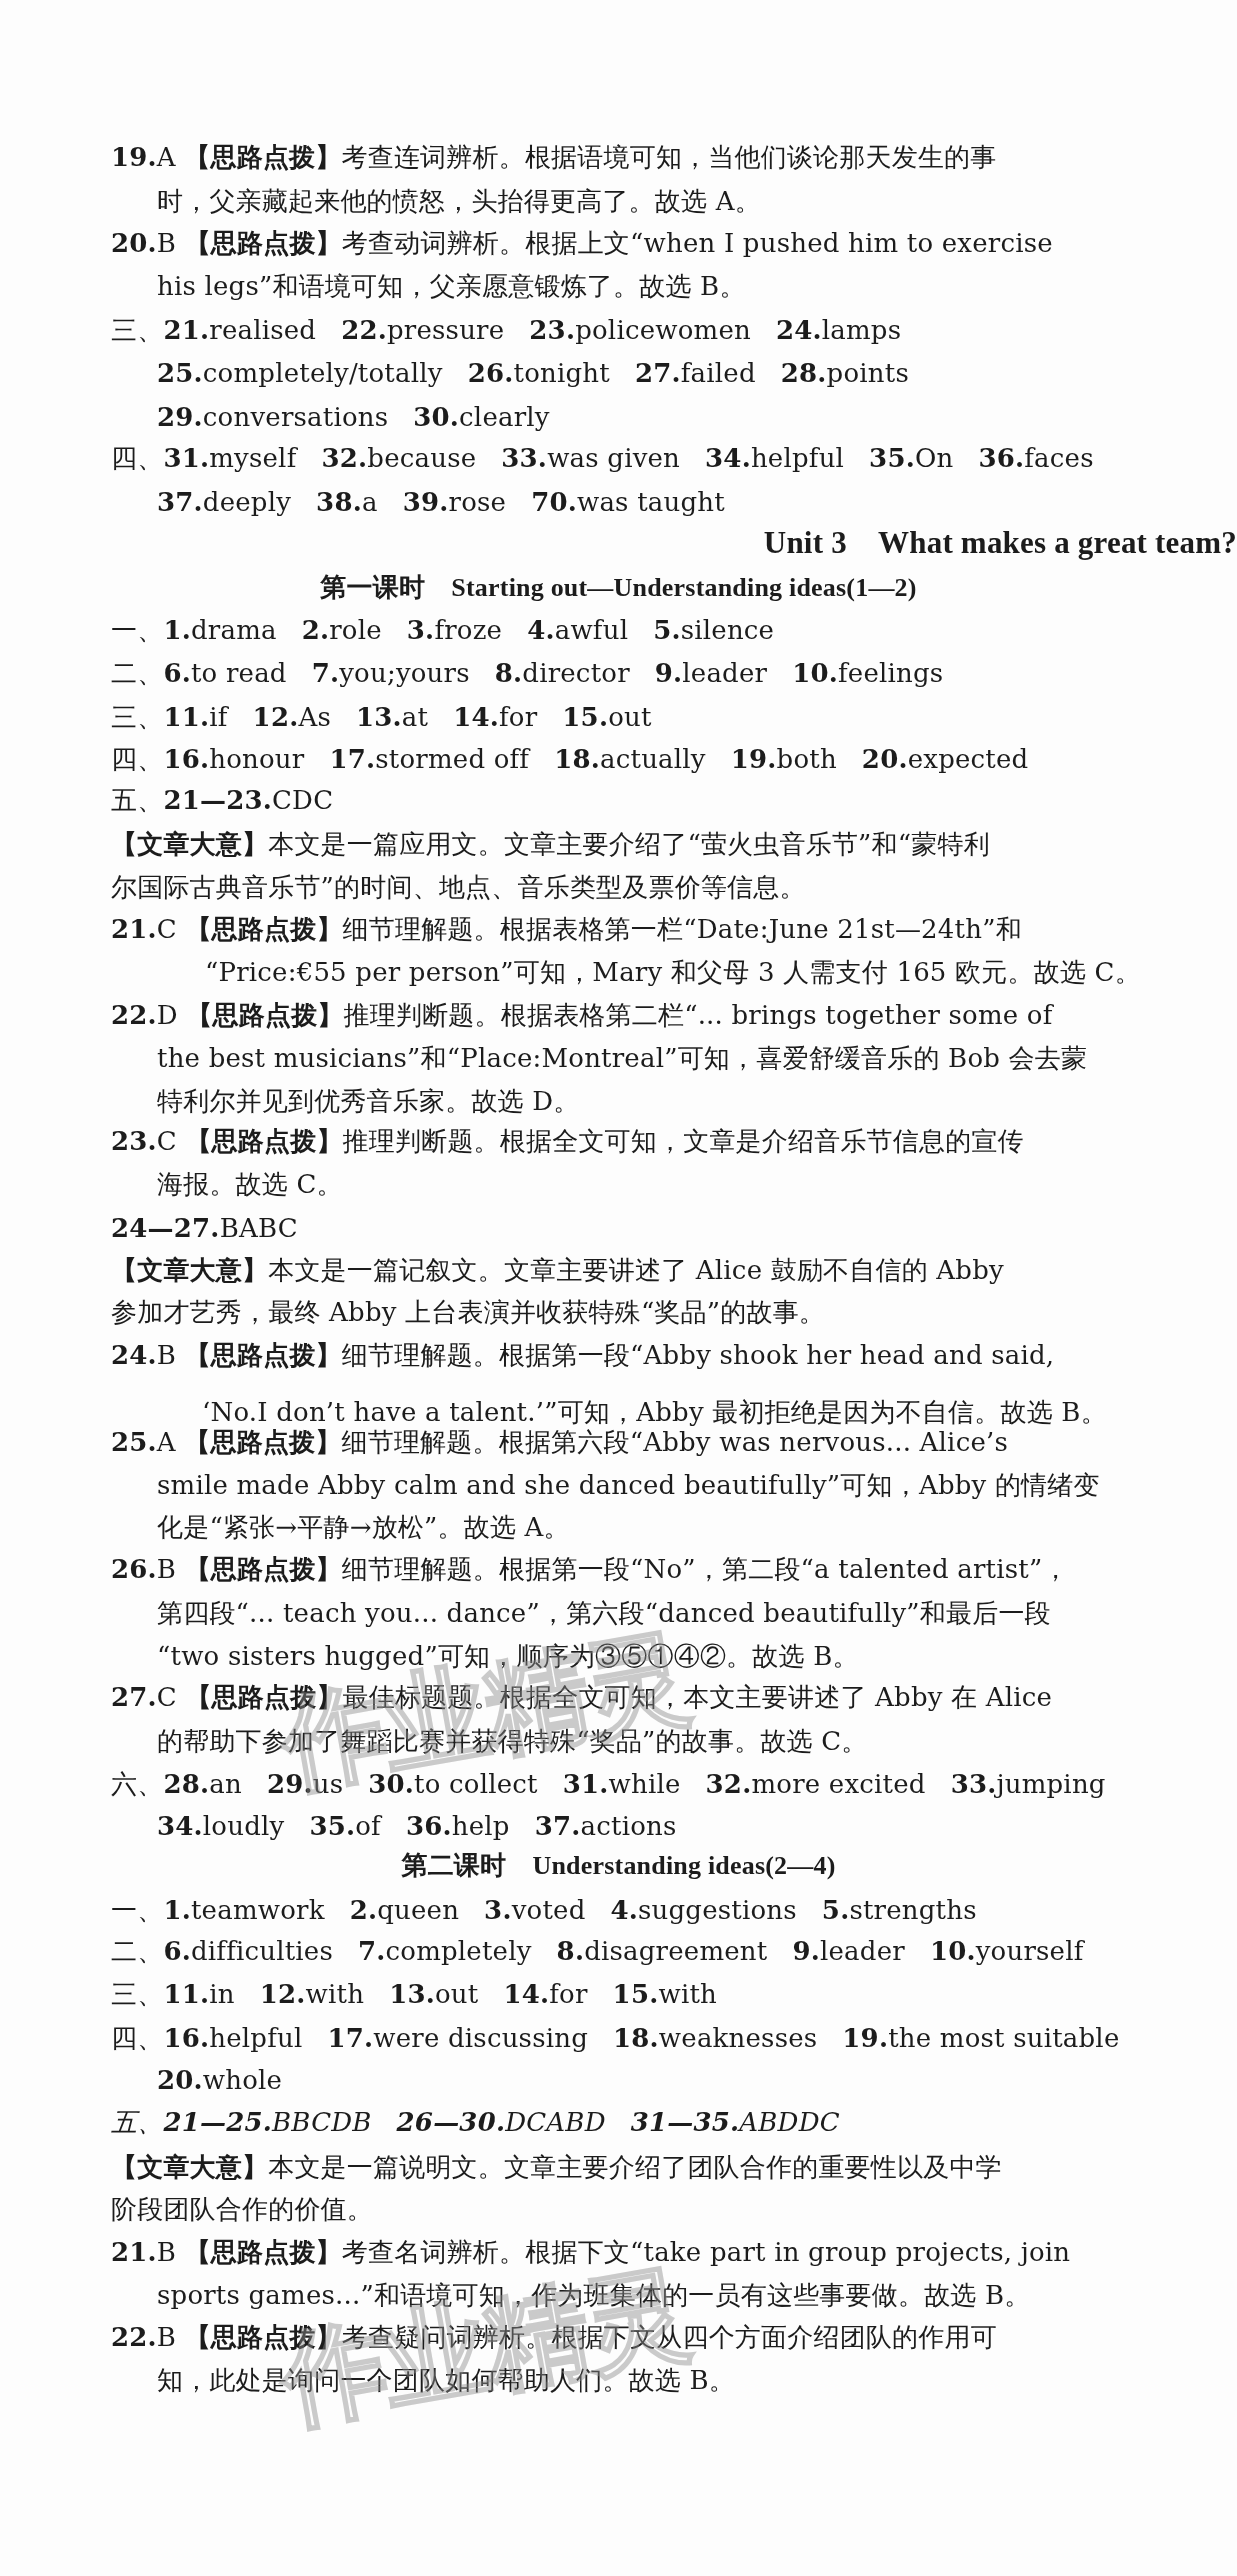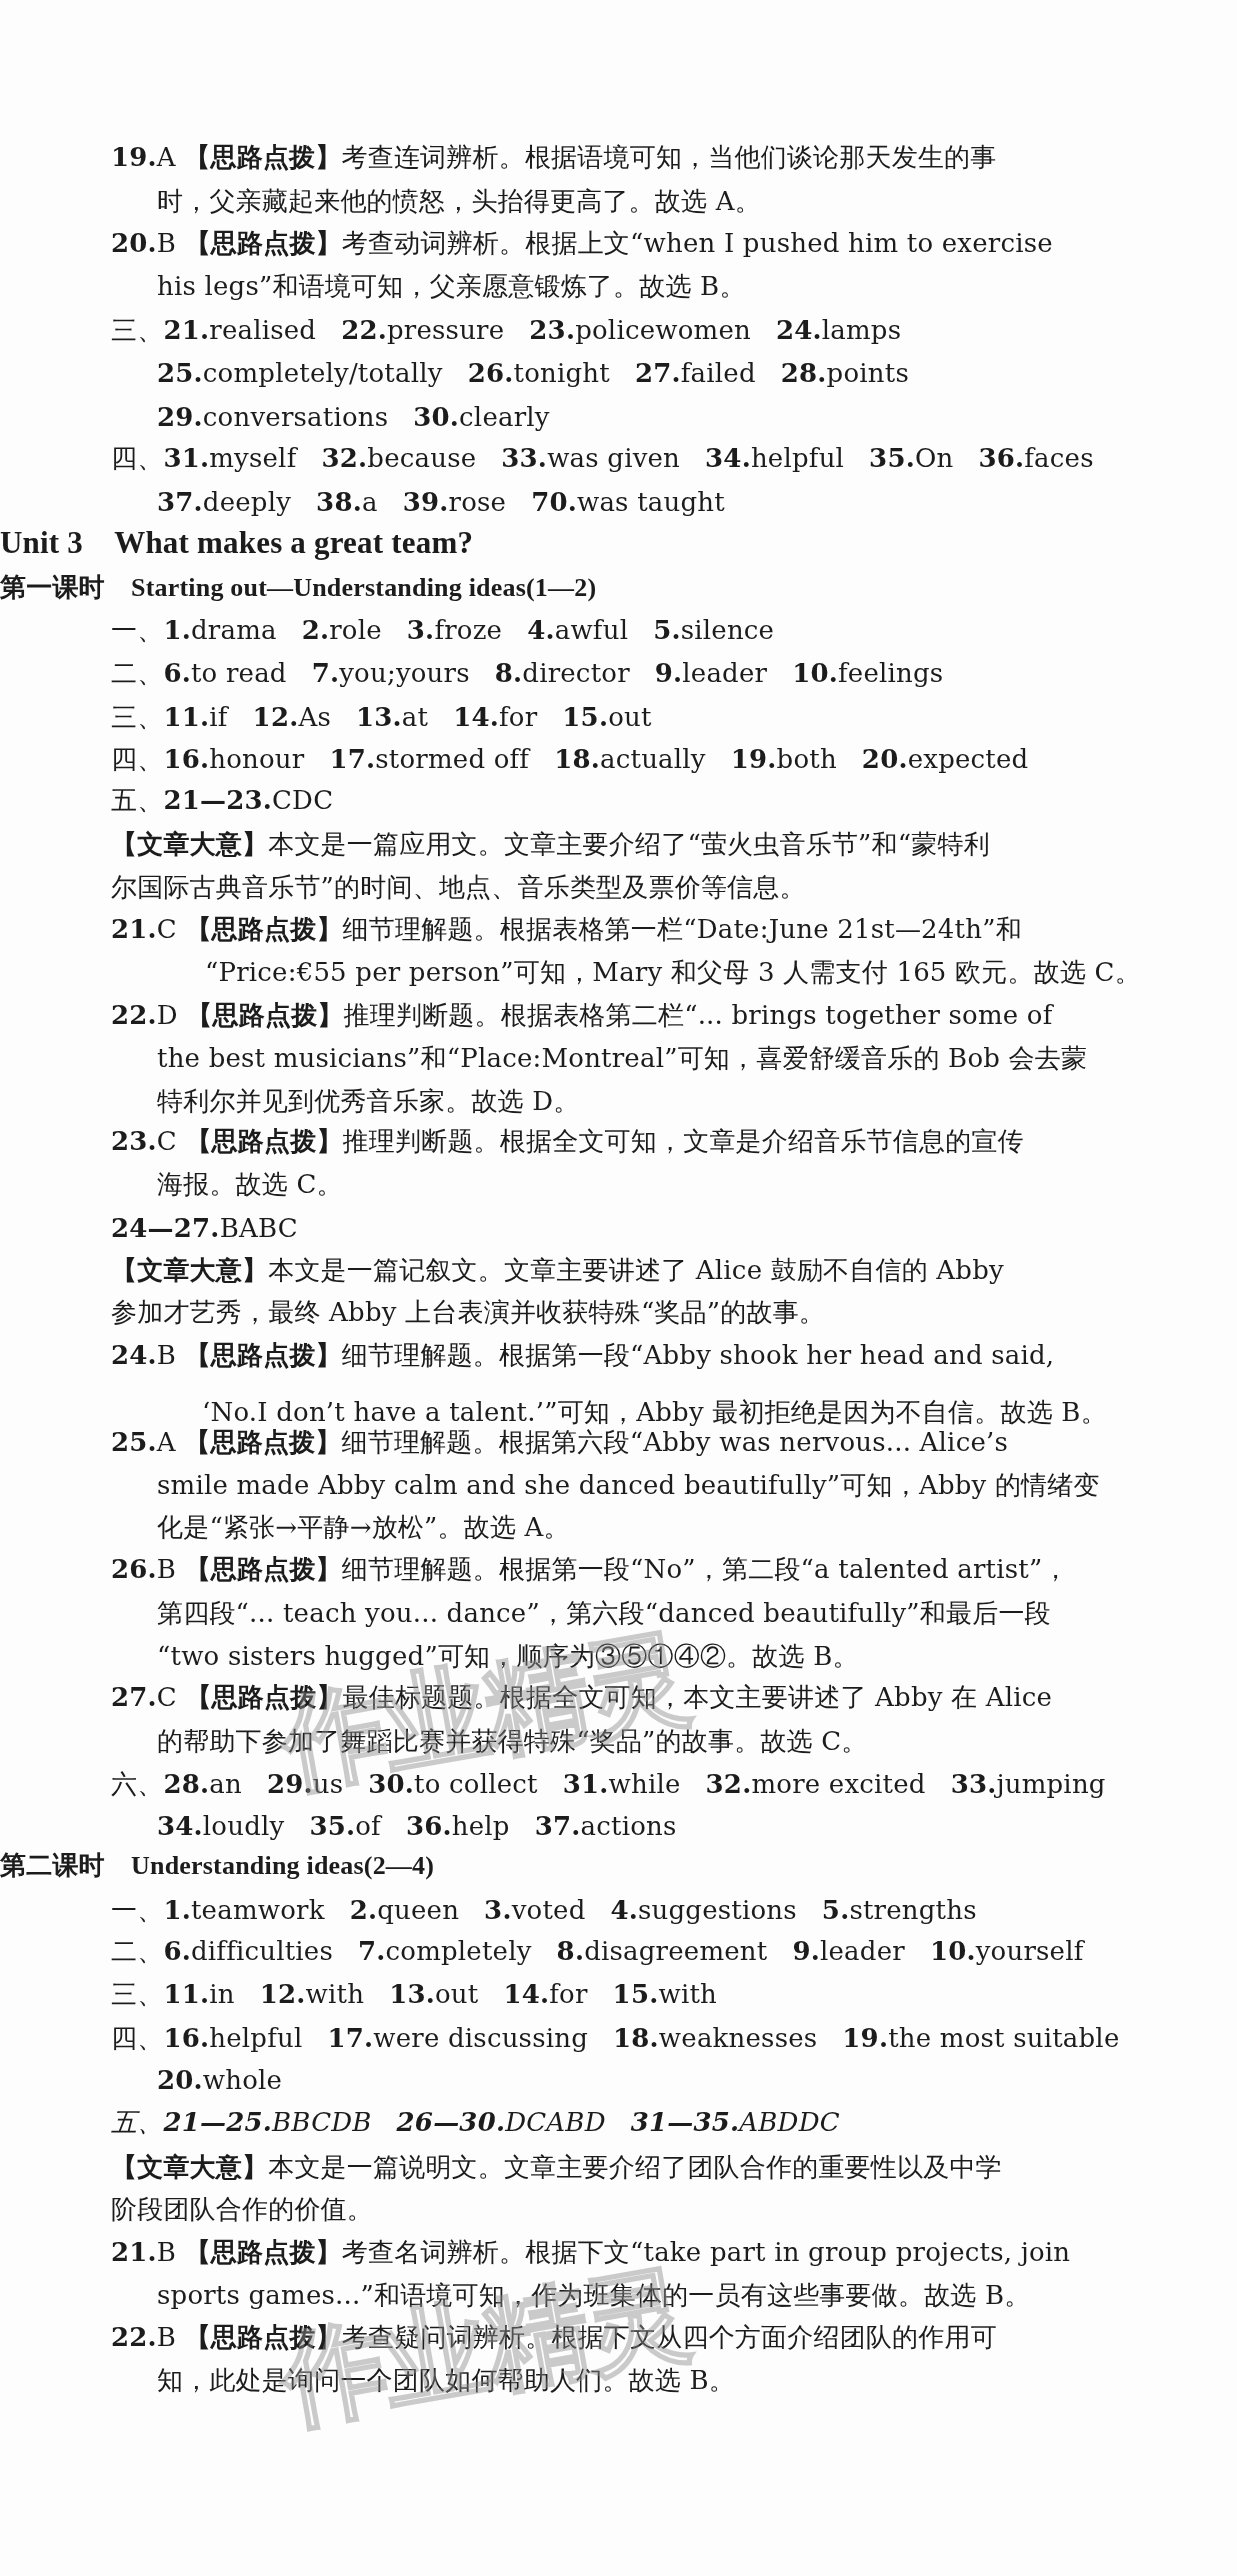--- a/index.html
+++ b/index.html
@@ -19,26 +19,26 @@
     line-height: 42px;
     font-size: 26px;
     white-space: nowrap;
     overflow: visible;
     transform: translateY(-21px);
     letter-spacing: 0.2px;
   }
   .line.indent { left: 157px; width: 1019px; }
   .line.answers { word-spacing: 0; }
   .line.title {
-    left: 0; width: 1237px; text-align: left;
+    left: 0; width: 1237px; text-align: right;
     font-family: "Liberation Serif", "DejaVu Serif", serif;
     font-size: 31px; font-weight: bold;
   }
   .line.subtitle {
-    left: 0; width: 1237px; text-align: left;
+    left: 0; width: 1237px; text-align: center;
     font-size: 26px; font-weight: bold;
     font-family: "Liberation Serif", "DejaVu Serif", serif;
   }
   .seg { display: inline; }
   .num { font-weight: bold; }
   .gap { display: inline-block; width: 25px; }
   .watermark {
     position: absolute;
     font-family: "DejaVu Sans", sans-serif;
     font-size: 106px;

